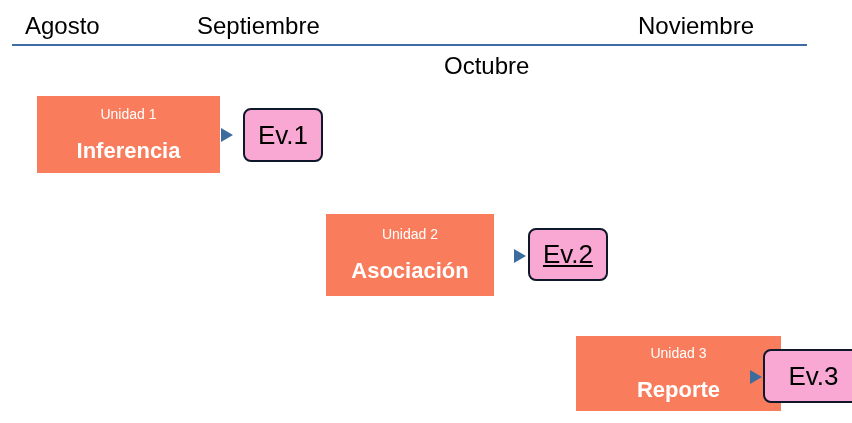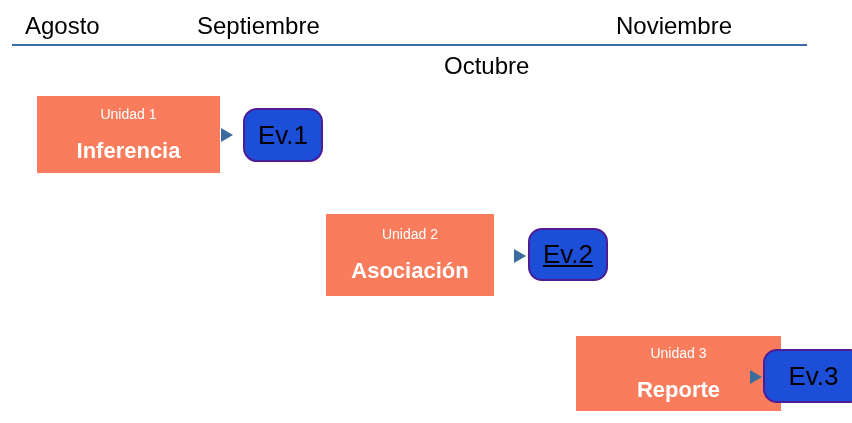--- a/index.html
+++ b/index.html
@@ -17,21 +17,21 @@
     position: absolute;
     top: 12px;
     font-size: 24px;
     line-height: 28px;
     color: #000000;
     white-space: nowrap;
   }
   .month-agosto     { left: 25px; }
   .month-septiembre { left: 197px; }
   .month-octubre    { left: 444px; margin-top: 40px; }
-  .month-noviembre  { left: 616px; }
+  .month-noviembre  { left: 638px; }
   .header-divider {
     position: absolute;
     left: 12px;
     top: 44px;
     width: 795px;
     height: 2px;
     background: #3E6CA6;
   }
   
   .unit-box {
@@ -58,23 +58,23 @@
     border-top: 7px solid transparent;
     border-bottom: 7px solid transparent;
     border-left: 12px solid #3C6B9E;
   }
   .arrow-1 { left: 221px; top: 128px; }
   .arrow-2 { left: 514px; top: 249px; }
   .arrow-3 { left: 750px; top: 370px; }
   
   .event-box {
     position: absolute;
-    background: #1d4ed8;
-    border: 2px solid #4c1d95;
-    border-radius: 14px;
+    background: #f9a8d4;
+    border: 2px solid #0f172a;
+    border-radius: 8px;
     display: flex;
     align-items: center;
     justify-content: center;
     font-size: 26px;
     color: #000000;
   }
   .event-1 { left: 243px; top: 108px; width: 80px; height: 54px; }
   .event-2 { left: 528px; top: 228px; width: 80px; height: 53px; text-decoration: underline; }
   .event-3 { left: 763px; top: 349px; width: 101px; height: 54px; }
 </style>

